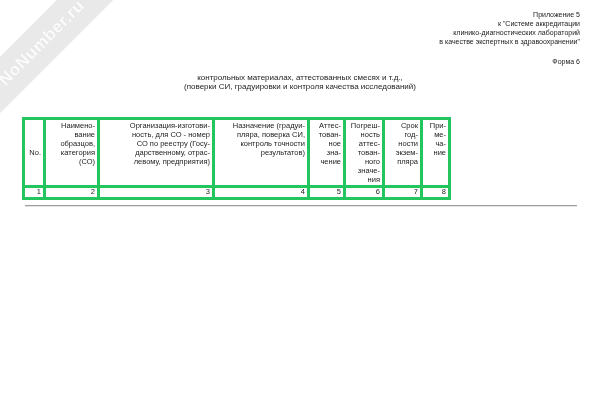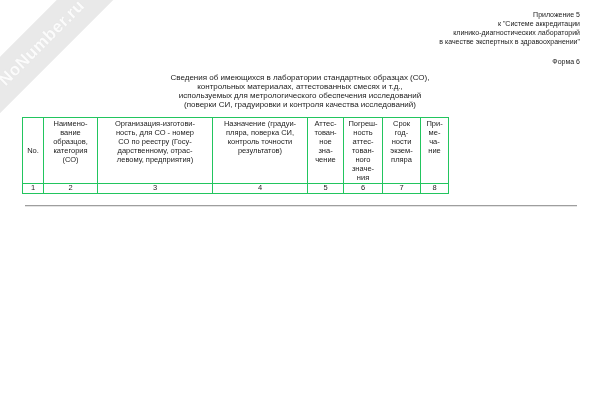--- a/index.html
+++ b/index.html
@@ -40,22 +40,22 @@
     text-align:center; font-size:8px; line-height:9px; color:#222;
   }
 
   
   table.std-table {
     position:absolute; left:22px; top:117px;
     width:426px; table-layout:fixed; border-collapse:collapse;
     background:#fff;
   }
   .std-table th, .std-table td {
-    border:1px solid #22c55e;
-    font-weight:normal; text-align:center; vertical-align:top;
+    border:3px solid #22c55e;
+    font-weight:normal; text-align:right; vertical-align:top;
     font-size:7.5px; line-height:9px;
     padding:1px 2px; white-space:pre-line; overflow:hidden;
     color:#1c1c1c;
   }
   .std-table tr.head th { height:63px; }
   .std-table tr.head th.c-no { vertical-align:middle; }
   .std-table tr.nums td { height:10px; line-height:8px; padding-top:0; }
 
   
   .rule {
@@ -76,23 +76,21 @@
 
     <div class="corner-note">
       <div>Приложение 5</div>
       <div>к "Системе аккредитации</div>
       <div>клинико-диагностических лабораторий</div>
       <div>в качестве экспертных в здравоохранении"</div>
       <div class="form-label">Форма 6</div>
     </div>
 
     <div class="doc-title">
-      <div>Сведения об имеющихся в лаборатории стандартных образцах (СО),</div>
       <div>контрольных материалах, аттестованных смесях и т.д.,</div>
-      <div>используемых для метрологического обеспечения исследований</div>
       <div>(поверки СИ, градуировки и контроля качества исследований)</div>
     </div>
 
     <table class="std-table">
       <colgroup>
         <col style="width:21px">
           <col style="width:54px">
           <col style="width:115px">
           <col style="width:95px">
         <col style="width:36px">

